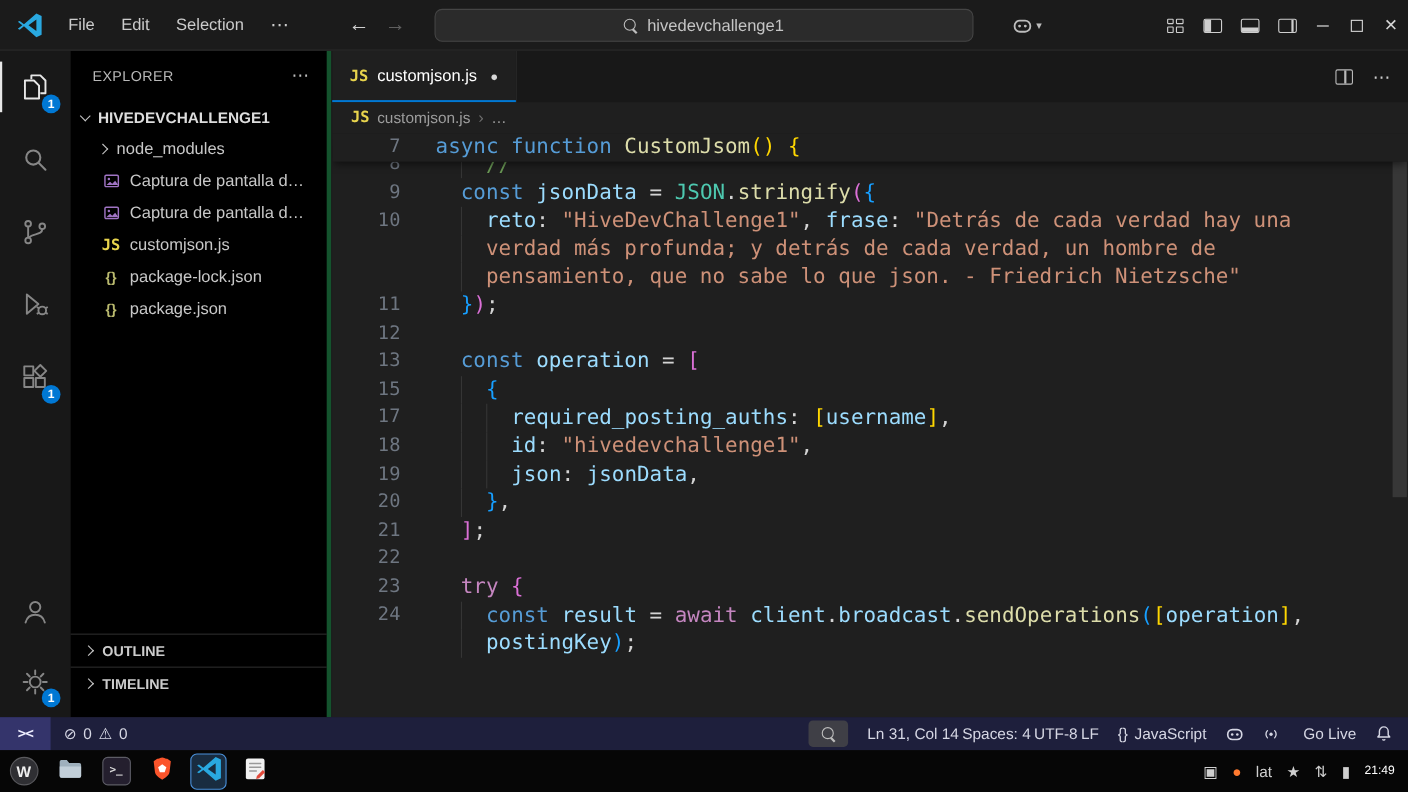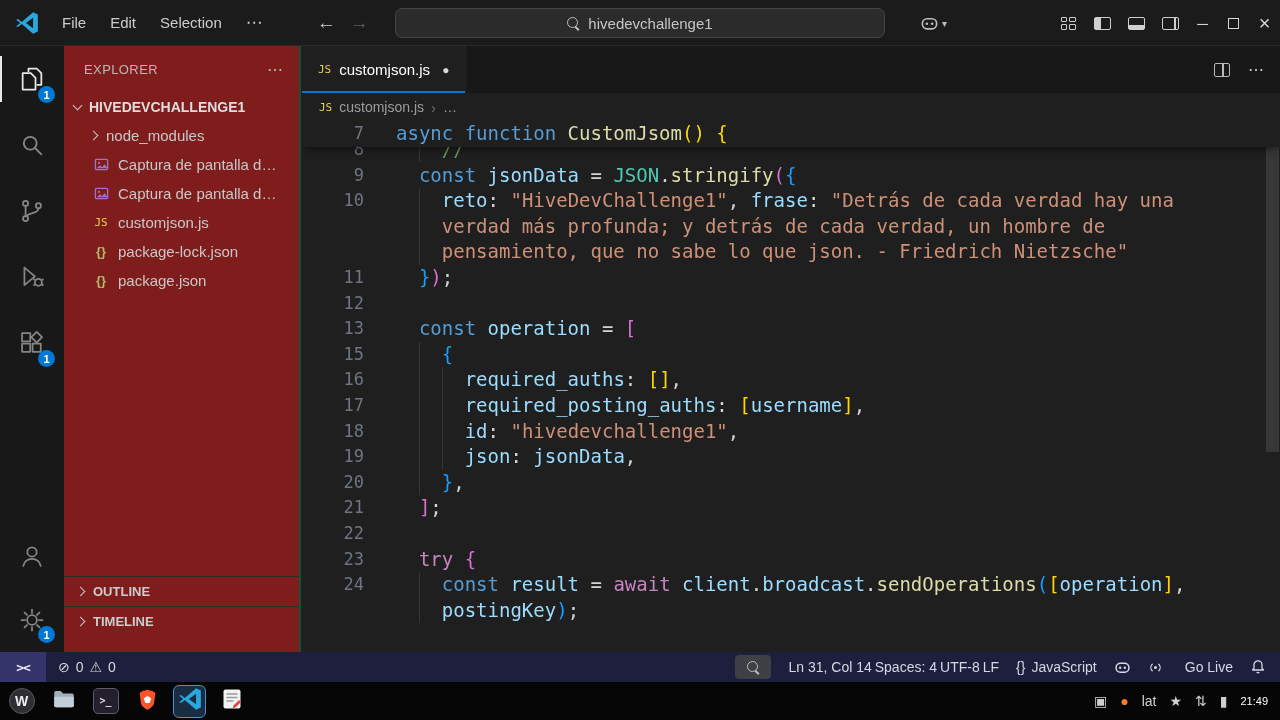--- a/index.html
+++ b/index.html
@@ -45,35 +45,35 @@
   .ab-item svg { width:28px; height:28px; }
   .ab-item.active { color:#e7e7e7; }
   .ab-item.active::before { content:""; position:absolute; left:0; top:10px; bottom:10px; width:2px; background:#e7e7e7; }
   #ab-bottom { position:absolute; bottom:0; left:0; }
   #ab-bottom .ab-item { height:64px; }
   .badge { position:absolute; right:9px; bottom:9px; min-width:17px; height:17px; padding:0 3px; border-radius:9px;
     background:#0078d4; color:#ffffff; font-size:11px; font-weight:bold; display:flex; align-items:center;
     justify-content:center; }
 
   
-  #sidebar { position:absolute; top:46px; left:64px; width:237px; bottom:68px; background:#7f1d1d;
-    border-right:2px solid #14532d; color:#c8c8c8; }
+  #sidebar { position:absolute; top:46px; left:64px; width:237px; bottom:68px; background:#000000;
+    border-right:4px solid #14532d; color:#c8c8c8; }
   #sb-header { height:46px; display:flex; align-items:center; padding:0 16px 0 20px; }
   #sb-title { font-size:13px; color:#b8b8b8; letter-spacing:0.4px; }
   #sb-more { margin-left:auto; color:#bdbdbd; font-size:16px; }
   .chev { display:inline-block; width:7px; height:7px; border-right:1.6px solid #c5c5c5;
     border-bottom:1.6px solid #c5c5c5; flex:none; }
   .chev.right { transform:rotate(-45deg); }
   .chev.down  { transform:rotate(45deg); margin-top:-3px; }
   #sb-root { height:29px; display:flex; align-items:center; gap:8px; padding-left:10px;
     font-size:14px; font-weight:bold; color:#dddddd; }
   .file-row { height:29px; display:flex; align-items:center; font-size:15px; color:#c8c8c8; }
   .file-row .chev { margin-left:26px; margin-right:9px; }
   .fi { width:18px; margin-left:28px; margin-right:8px; display:flex; justify-content:center; flex:none; }
-  .fi-js { color:#e8d44d; font-weight:normal; font-size:11px; font-family:"DejaVu Sans Mono", monospace; }
+  .fi-js { color:#e8d44d; font-weight:bold; font-size:14px; font-family:"DejaVu Sans Mono", monospace; }
   .fi-braces { color:#b9b96e; font-weight:bold; font-size:13px; }
   .file-label { white-space:nowrap; overflow:hidden; }
   #sb-sections { position:absolute; bottom:16px; left:0; right:0;margin-top:36px; }
   .sb-section { height:30px; border-top:1px solid #2b2b2b; display:flex; align-items:center; gap:9px;
     padding-left:13px; font-size:13px; font-weight:bold; color:#cccccc; }
 
   
   #editor { position:absolute; top:46px; left:302px; right:0; bottom:68px; background:#1f1f1f; }
   #tabbar { position:absolute; top:0; left:0; right:0; height:47px; background:#181818; display:flex; }
   #tab-active { position:relative; height:47px; background:#1f1f1f; display:flex; align-items:center;
@@ -365,24 +365,20 @@
           <div class="ln">12</div>
           <div class="ctext"></div>
         </div>
         <div class="crow">
           <div class="ln">13</div>
           <div class="ctext"><span class="iu"></span><span class="tk-kb">const </span><span class="tk-v">operation</span><span class="tk-p"> = </span><span class="tk-b2">[</span></div>
         </div>
         <div class="crow">
           <div class="ln">15</div>
           <div class="ctext"><span class="iu"></span><span class="iu ig"></span><span class="tk-b3">{</span></div>
-        </div>
-        <div class="crow">
-          <div class="ln">16</div>
-          <div class="ctext"><span class="iu"></span><span class="iu ig"></span><span class="iu ig"></span><span class="tk-v">required_auths</span><span class="tk-p">: </span><span class="tk-b1">[]</span><span class="tk-p">,</span></div>
         </div>
         <div class="crow">
           <div class="ln">17</div>
           <div class="ctext"><span class="iu"></span><span class="iu ig"></span><span class="iu ig"></span><span class="tk-v">required_posting_auths</span><span class="tk-p">: </span><span class="tk-b1">[</span><span class="tk-v">username</span><span class="tk-b1">]</span><span class="tk-p">,</span></div>
         </div>
         <div class="crow">
           <div class="ln">18</div>
           <div class="ctext"><span class="iu"></span><span class="iu ig"></span><span class="iu ig"></span><span class="tk-v">id</span><span class="tk-p">: </span><span class="tk-s">"hivedevchallenge1"</span><span class="tk-p">,</span></div>
         </div>
         <div class="crow">

